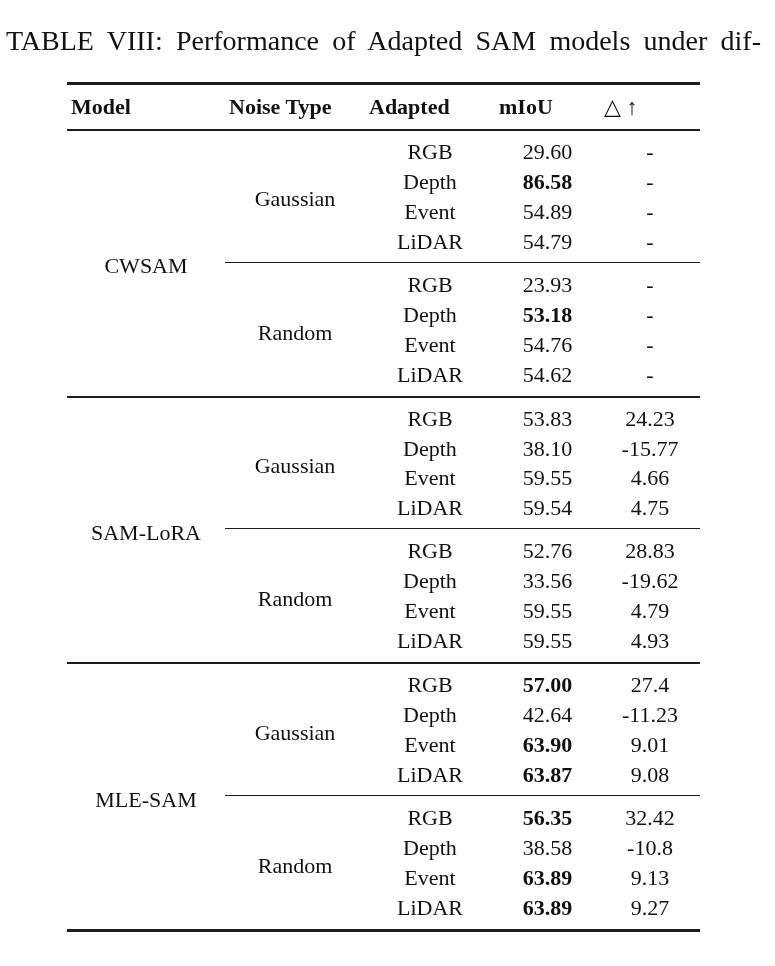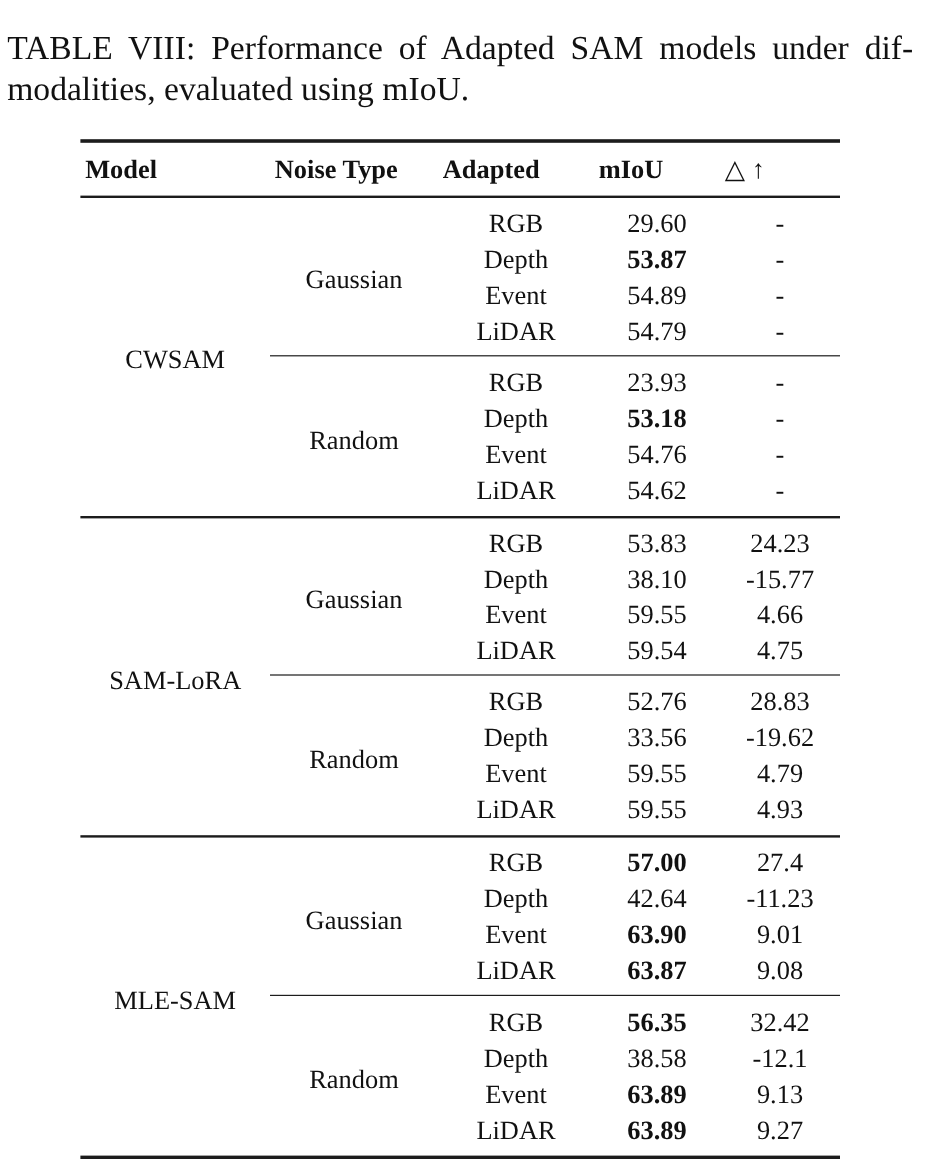--- a/index.html
+++ b/index.html
@@ -73,21 +73,20 @@
   tr.block-start td { padding-top: 9px; }
 
   td.model-cell, td.noise-cell { vertical-align: middle; }
   .bold { font-weight: bold; }
 </style>
 </head>
 <body>
 
 <div class="caption">
   <div class="caption-line">TABLE VIII: Performance of Adapted SAM models under dif-</div>
-  <div class="caption-line last">modalities, evaluated using mIoU.</div>
 </div>
 
 <table class="results">
   <colgroup>
     <col class="c-model">
       <col class="c-noise">
       <col class="c-modality">
       <col class="c-miou">
       <col class="c-delta">
   </colgroup>
@@ -104,21 +103,21 @@
   <tbody>
     <tr>
       <td class="model-cell" rowspan="8">CWSAM</td>
       <td class="noise-cell cmid" rowspan="4">Gaussian</td>
       <td>RGB</td>
       <td>29.60</td>
       <td>-</td>
     </tr>
     <tr>
       <td>Depth</td>
-      <td class="bold">53.87</td>
+      <td class="bold">86.58</td>
       <td>-</td>
     </tr>
     <tr>
       <td>Event</td>
       <td>54.89</td>
       <td>-</td>
     </tr>
     <tr class="block-end">
       <td>LiDAR</td>
       <td>54.79</td>
@@ -218,21 +217,21 @@
     </tr>
     <tr class="block-start">
       <td class="noise-cell" rowspan="4">Random</td>
       <td>RGB</td>
       <td class="bold">56.35</td>
       <td>32.42</td>
     </tr>
     <tr>
       <td>Depth</td>
       <td>38.58</td>
-      <td>-12.1</td>
+      <td>-10.8</td>
     </tr>
     <tr>
       <td>Event</td>
       <td class="bold">63.89</td>
       <td>9.13</td>
     </tr>
     <tr>
       <td>LiDAR</td>
       <td class="bold">63.89</td>
       <td>9.27</td>

